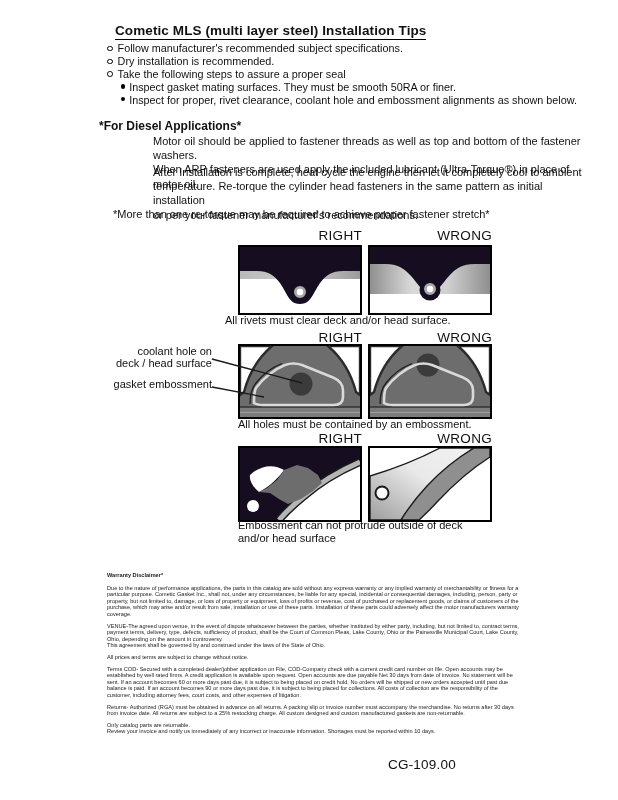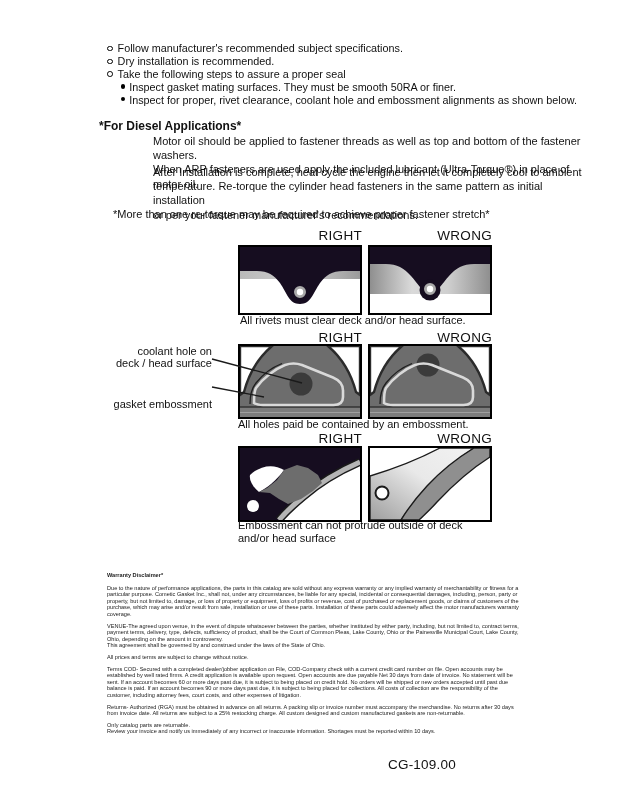--- a/index.html
+++ b/index.html
@@ -27,20 +27,21 @@
   .fp .fph{font-weight:bold;margin-bottom:6px;}
   .code{left:388px;top:757px;font-size:13.5px;letter-spacing:.2px;}
   svg{display:block;}
   .leaders{pointer-events:none;z-index:6;}
 </style>
 </head>
 <body>
 
 <div class="page">
 
+  <div class="abs title">Cometic MLS (multi layer steel) Installation Tips</div>
 
   <div class="abs bullets">
     <div class="blt">
       <span class="dotO"></span>
       <span>Follow manufacturer's recommended subject specifications.</span>
     </div>
     <div class="blt">
       <span class="dotO"></span>
       <span>Dry installation is recommended.</span>
     </div>
@@ -99,28 +100,28 @@
       <rect width="120" height="66" fill="#ffffff"></rect>
       <rect x="0" y="17" width="120" height="30" fill="url(#gB)"></rect>
       <rect x="0" y="47" width="120" height="19" fill="#ffffff"></rect>
       <path d="M0,0 H120 V17 H104 C93,17 86,21 79,29 C72,37 69,42 66,44.5 C63,47 57,47 54,44.5 C51,42 48,37 41,29 C34,21 27,17 16,17 H0 Z" fill="#160d20"></path>
       <circle cx="60" cy="43" r="10.5" fill="#160d20"></circle>
       <circle cx="60" cy="42" r="7" fill="#a9a9a9" stroke="#160d20" stroke-width="2"></circle>
       <circle cx="60" cy="42" r="3.2" fill="#ffffff"></circle>
     </svg>
   </div>
 
-  <div class="abs caption" style="left:240px;top:314px">All rivets must clear deck and/or head surface.</div>
+  <div class="abs caption" style="left:225px;top:314px">All rivets must clear deck and/or head surface.</div>
 
   <div class="abs dlabel" style="left:238px;top:330px">RIGHT</div>
   <div class="abs dlabel" style="left:368px;top:330px">WRONG</div>
 
   <div class="abs sidelabel" style="left:102px;top:346px">coolant hole on
 deck / head surface</div>
-  <div class="abs sidelabel" style="left:102px;top:399px">gasket embossment</div>
+  <div class="abs sidelabel" style="left:102px;top:379px">gasket embossment</div>
 
   <div class="abs dbox" style="left:238px;top:344px">
     <svg width="120" height="71" viewBox="0 0 120 71">
       <rect width="120" height="71" fill="#6d6d6d"></rect>
       <rect x="0" y="61" width="120" height="10" fill="#7c7c7c"></rect>
       <line x1="0" y1="61" x2="120" y2="61" stroke="#333333" stroke-width="1.4"></line>
       <line x1="0" y1="66.5" x2="120" y2="66.5" stroke="#9f9f9f" stroke-width="1"></line>
       <path d="M0,0 H32 C19,11 9,27 4,46 L0,49 Z" fill="#ffffff" stroke="#2b2b2b" stroke-width="2.4"></path>
       <path d="M120,0 H88 C101,11 111,27 116,46 L120,49 Z" fill="#ffffff" stroke="#2b2b2b" stroke-width="2.4"></path>
       <path d="M10,58 C10,47 12,42 16,37 C23,28 33,21 42,17.5" fill="none" stroke="#1e1e1e" stroke-width="1.3"></path>
@@ -141,21 +142,21 @@
       <circle cx="58" cy="19" r="11.5" fill="#3b3b3b"></circle>
       <path d="M14,57 C14,50 14,45 16,42 C23,32 35,23 45,19 C51,16.8 56,16.8 62,19 L93,31.5 C100,34.5 103,38.5 103,44.5 L103,51 C103,56.5 99.5,59 93.5,59 L23,59 C17,59 14,57 14,57 Z" fill="none" stroke="#d9d9d9" stroke-width="2.6"></path>
     </svg>
   </div>
 
   <svg class="abs leaders" style="left:205px;top:345px" width="105" height="60" viewBox="0 0 105 60">
     <line x1="7" y1="14" x2="97" y2="38" stroke="#1a1a1a" stroke-width="1.3"></line>
     <line x1="7" y1="42" x2="59" y2="52" stroke="#1a1a1a" stroke-width="1.3"></line>
   </svg>
 
-  <div class="abs caption" style="left:238px;top:418px">All holes paid be contained by an embossment.</div>
+  <div class="abs caption" style="left:238px;top:418px">All holes must be contained by an embossment.</div>
 
   <div class="abs dlabel" style="left:238px;top:431px">RIGHT</div>
   <div class="abs dlabel" style="left:368px;top:431px">WRONG</div>
 
   <div class="abs dbox" style="left:238px;top:446px">
     <svg width="120" height="72" viewBox="0 0 120 72">
       <rect width="120" height="72" fill="#ffffff"></rect>
       <path d="M0,0 H120 V14 C97,24 78,36 63,49 C51,59 44,66 39,72 H0 Z" fill="#160d20"></path>
       <path d="M120,14 C97,24 78,36 63,49 C51,59 44,66 39,72" fill="none" stroke="#1a1a1a" stroke-width="8"></path>
       <path d="M120,14 C97,24 78,36 63,49 C51,59 44,66 39,72" fill="none" stroke="#b5b5b5" stroke-width="5"></path>

